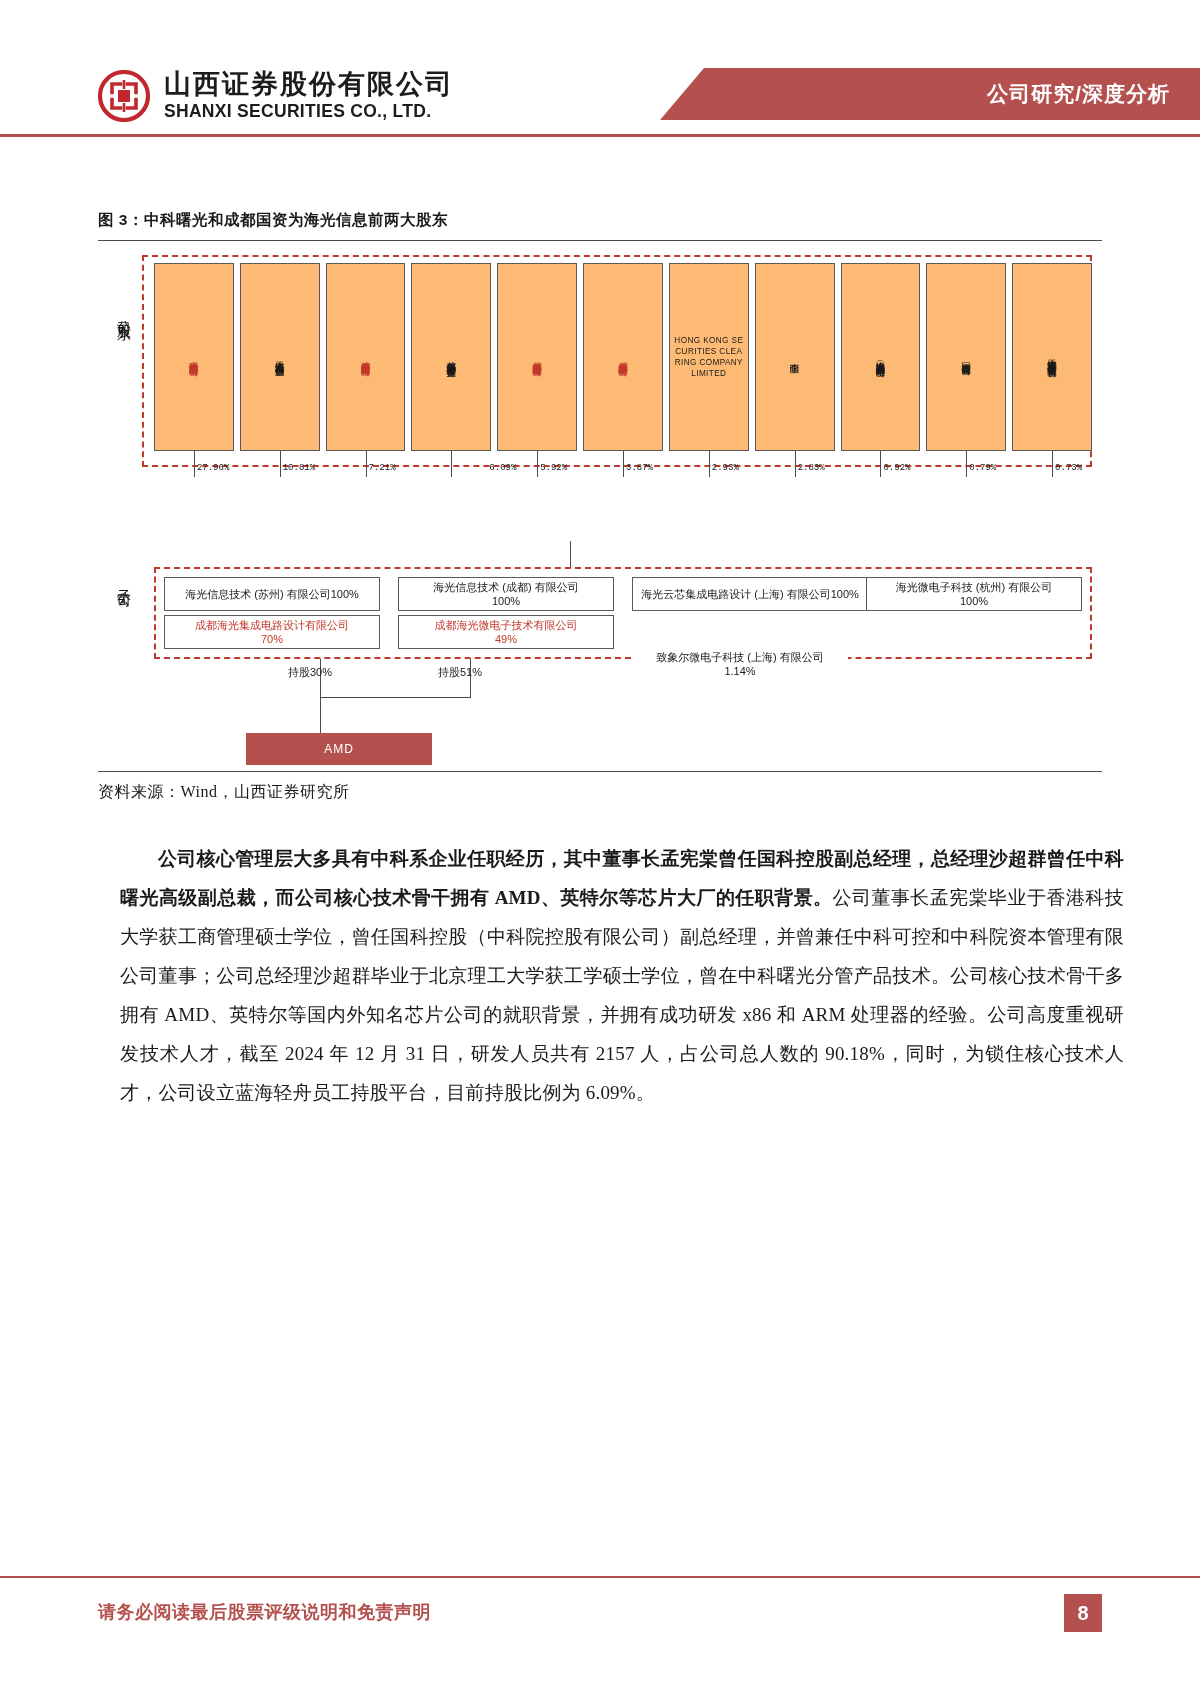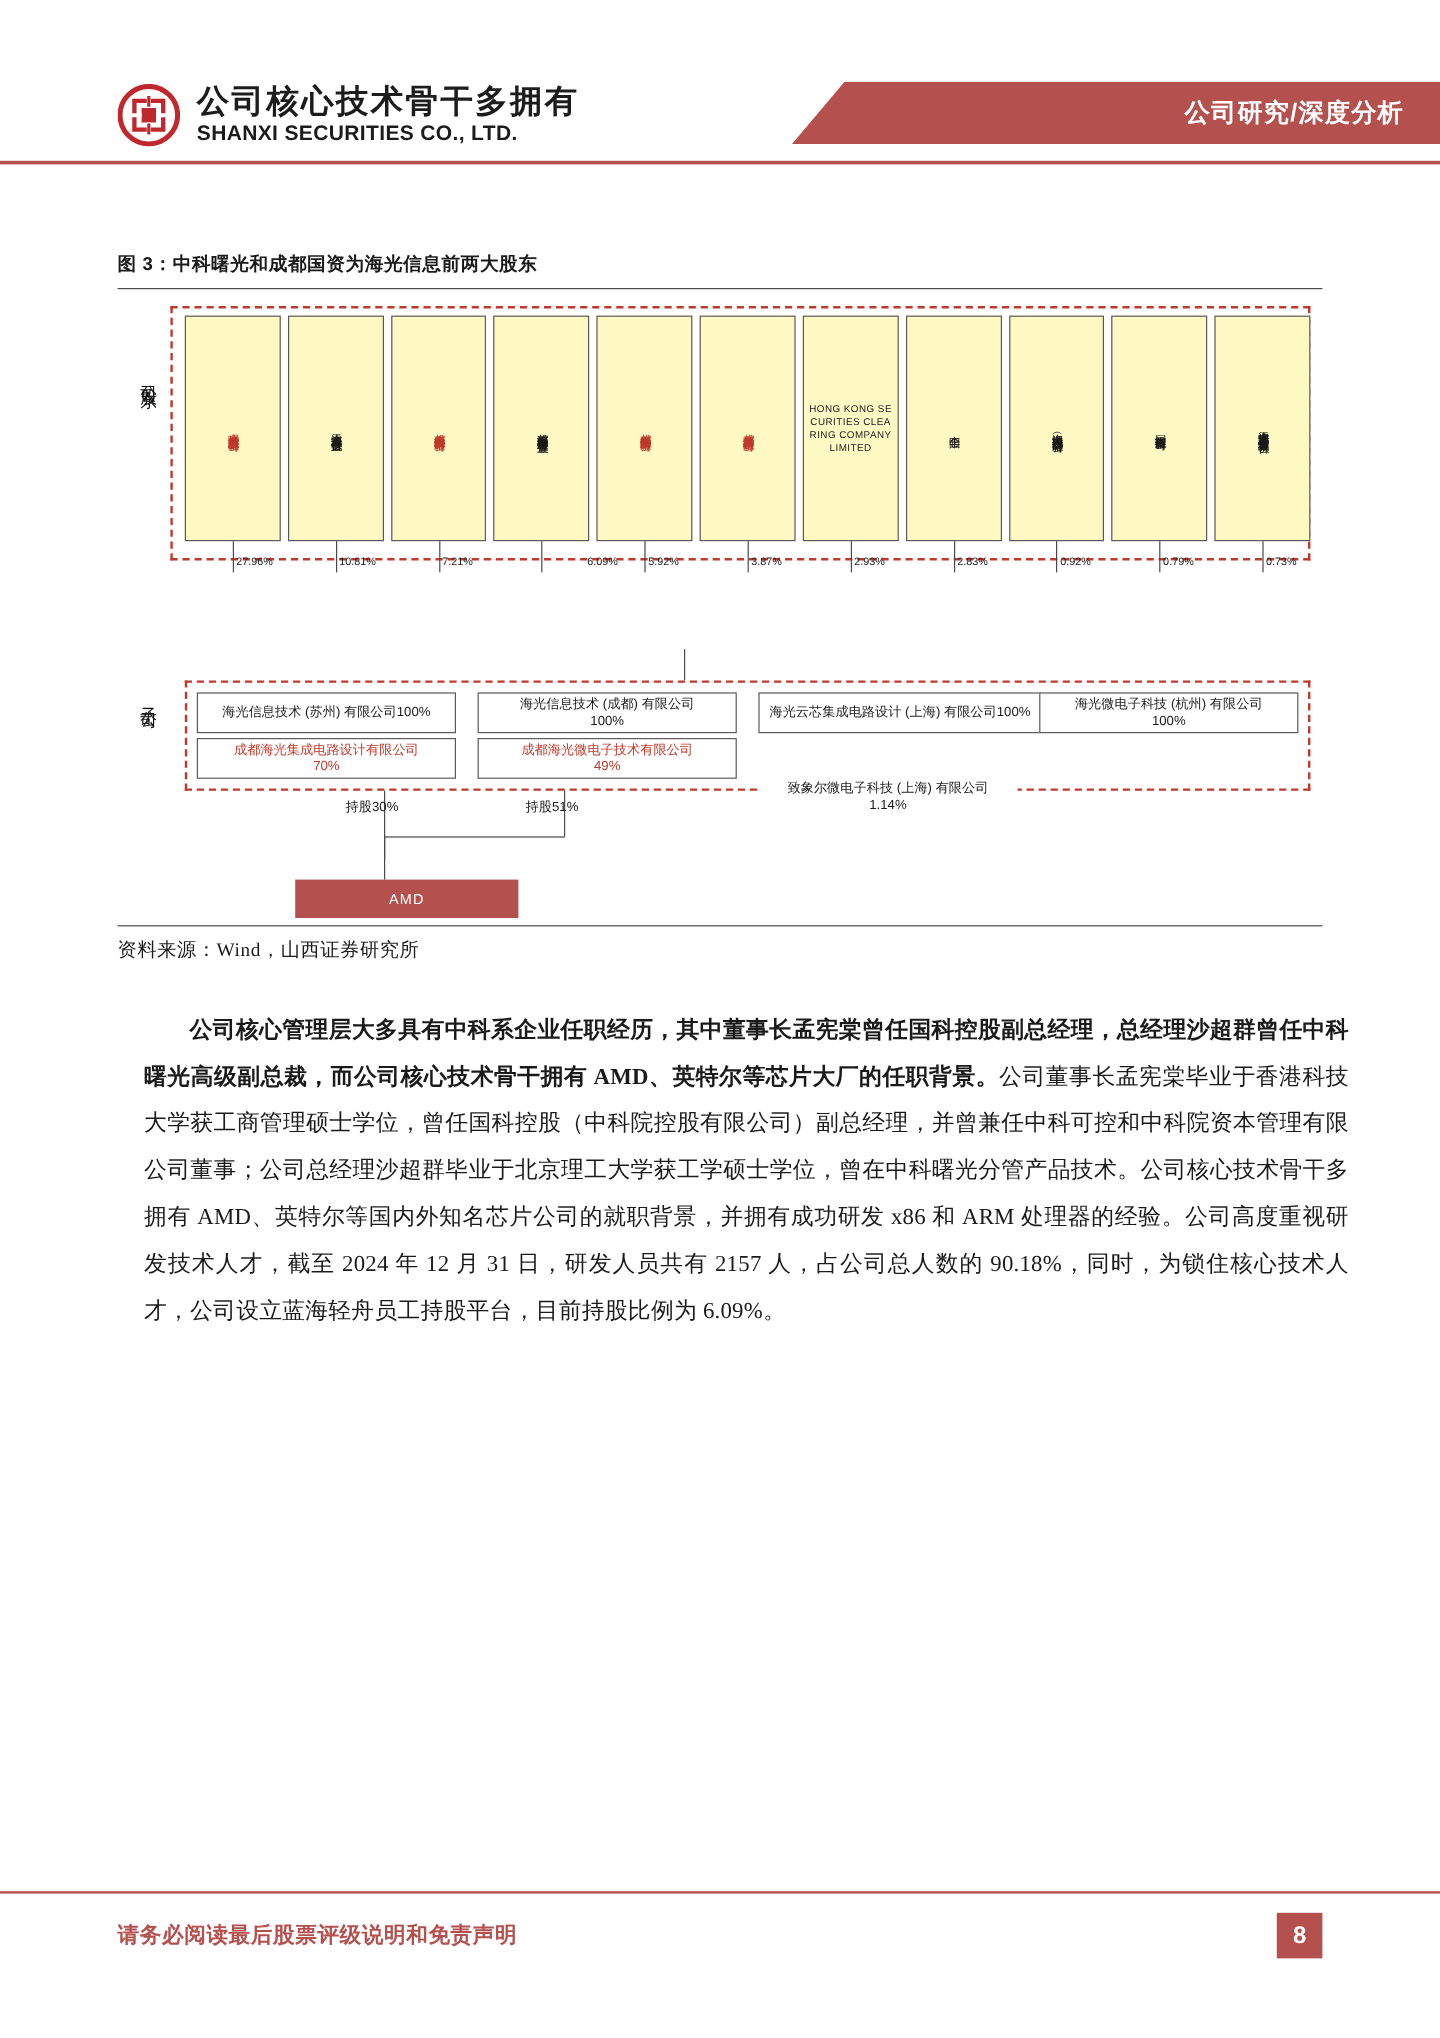--- a/index.html
+++ b/index.html
@@ -29,29 +29,29 @@
   
   .fig-title{position:absolute;left:98px;top:210px;font-family:"Liberation Sans","DejaVu Sans",sans-serif;
              font-weight:bold;font-size:15.5px;color:#1a1a1a;letter-spacing:0.5px;}
   .fig-frame{position:absolute;left:98px;top:240px;width:1004px;height:530px;
              border-top:1px solid #4a4a4a;border-bottom:1px solid #4a4a4a;}
 
   .lbl-side{position:absolute;font-family:"Liberation Sans","DejaVu Sans",sans-serif;font-size:14px;
             color:#111;writing-mode:vertical-rl;text-orientation:upright;letter-spacing:2px;line-height:1.1;}
 
   .dashed-box{position:absolute;border:2.2px dashed #c0392b;box-sizing:border-box;}
-  .sh-box{box-sizing:border-box;border:1px solid #5a5a5a;background:#fef9c3;
+  .sh-box{box-sizing:border-box;border:1px solid #5a5a5a;background:#fdba74;
           display:flex;align-items:center;justify-content:center;overflow:hidden;}
   .sh-text{writing-mode:vertical-rl;text-orientation:upright;font-family:"Liberation Sans","DejaVu Sans",sans-serif;
            font-size:9.5px;line-height:1.25;letter-spacing:0.5px;text-align:center;white-space:pre-line;}
   .sh-text.red{color:#c0392b;}
   .sh-text.blk{color:#1a1a1a;}
   .sh-text.lat{writing-mode:horizontal-tb;text-orientation:mixed;font-size:8.2px;line-height:1.35;letter-spacing:0.4px;
                word-break:break-all;padding:0 3px;}
-  .pct{position:absolute;font-family:Liberation Sans, sans-serif;font-size:9px;color:#1a1a1a;}
+  .pct{position:absolute;font-family:Liberation Mono, monospace;font-size:9px;color:#1a1a1a;}
   .stem{position:absolute;width:1px;background:#4a4a4a;}
 
   .center-box{position:absolute;background:#b4514e;color:#fff;display:flex;align-items:center;justify-content:center;
               font-family:"Liberation Sans","DejaVu Sans",sans-serif;font-size:13px;letter-spacing:1px;}
 
   .sub-box{position:absolute;box-sizing:border-box;border:1px solid #5a5a5a;background:#fff;
            display:flex;align-items:center;justify-content:center;text-align:center;
            font-family:"Liberation Sans","DejaVu Sans",sans-serif;font-size:11px;line-height:1.3;color:#1a1a1a;padding:0 4px;}
   .sub-box.red{color:#c0392b;}
   .sub-box.noborder{border:none;margin-top:32px;}
@@ -89,21 +89,21 @@
       <div class="logo-mark">
         <svg width="52" height="52" viewBox="0 0 52 52">
           <circle cx="26" cy="26" r="24" fill="none" stroke="#c0282d" stroke-width="4.2"></circle>
           <path d="M14 14 H38 V38 H14 Z" fill="none" stroke="#c0282d" stroke-width="3.6"></path>
           <path d="M20 20 H32 V32 H20 Z" fill="#c0282d"></path>
           <path d="M26 6 V20 M26 32 V46 M6 26 H20 M32 26 H46" stroke="#ffffff" stroke-width="3.4"></path>
           <path d="M26 10 V19 M26 33 V42" stroke="#c0282d" stroke-width="2.6"></path>
         </svg>
       </div>
       <div class="logo-text">
-        <span class="logo-cn">公司核心技术骨干多拥有</span>
+        <span class="logo-cn">山西证券股份有限公司</span>
         <span class="logo-en">SHANXI SECURITIES CO., LTD.</span>
       </div>
     </div>
     <div class="banner"></div>
     <div class="banner-label">公司研究/深度分析</div>
     <div class="header-rule"></div>
   </div>
 
   <div class="fig-title">图 3：中科曙光和成都国资为海光信息前两大股东</div>
 

